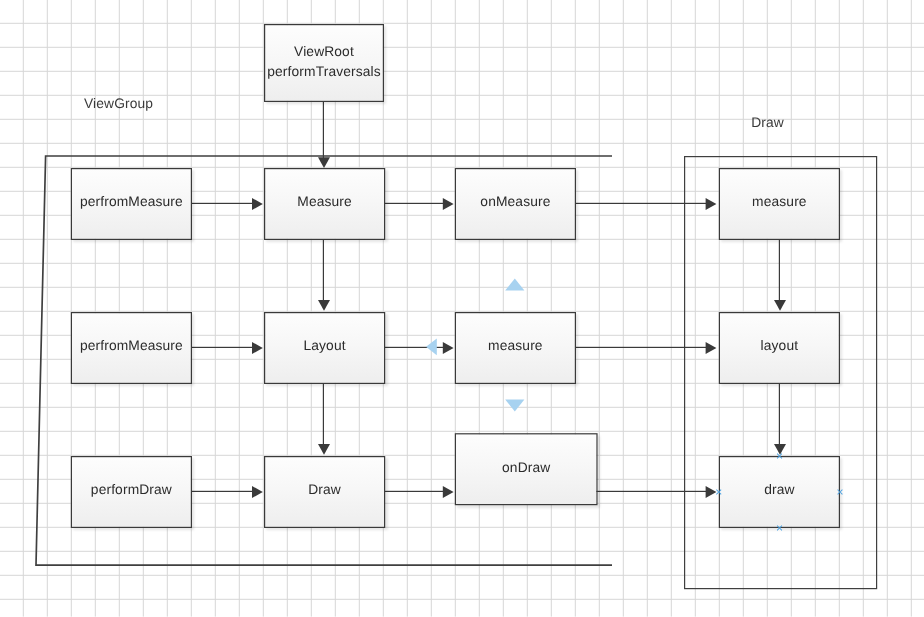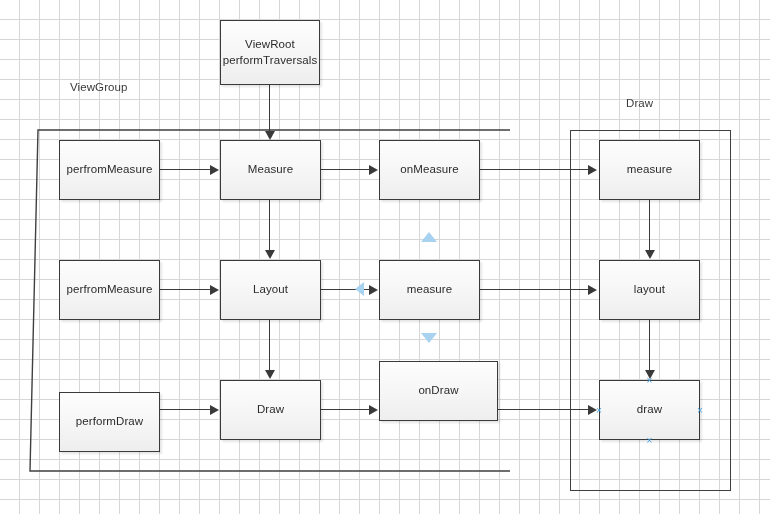--- a/index.html
+++ b/index.html
@@ -211,21 +211,21 @@
 
   <div class="conn h" style="left:160px; top:409px; width:51px;"></div>
   <div class="arrow right" style="left:210px; top:404.5px;"></div>
 
   <div class="conn h" style="left:320px; top:409px; width:51px;"></div>
   <div class="arrow right" style="left:369px; top:404.5px;"></div>
 
   <div class="conn h" style="left:480px; top:409px; width:110px;"></div>
   <div class="arrow right" style="left:588px; top:404.5px;"></div>
 
-  <div class="node" style="left:59px; top:380px; width:101px; height:60px;margin-top:12px;">
+  <div class="node" style="left:59px; top:380px; width:101px; height:60px;">
     <span>performDraw</span>
   </div>
 
   <div class="node" style="left:220px; top:380px; width:101px; height:60px;">
     <span>Draw</span>
   </div>
 
   <div class="node" style="left:379px; top:361px; width:119px; height:60px;">
     <span>onDraw</span>
   </div>

